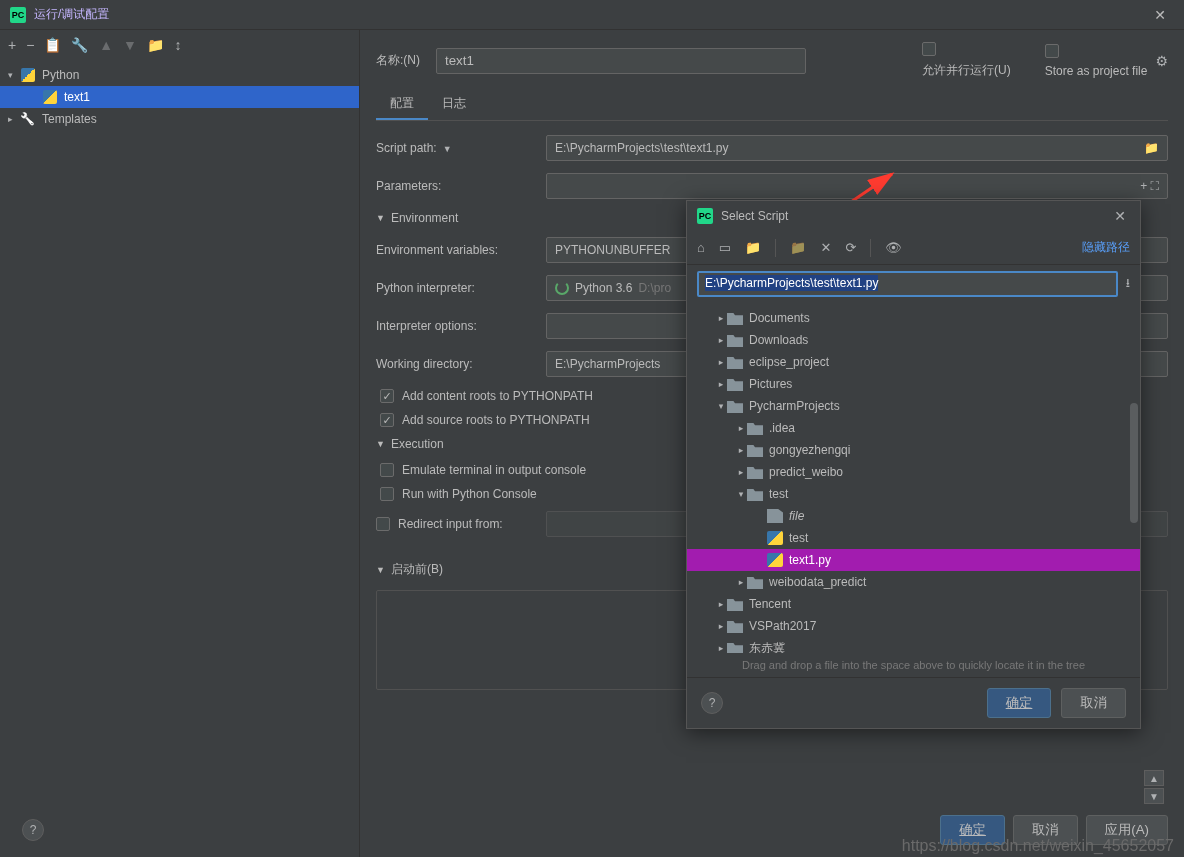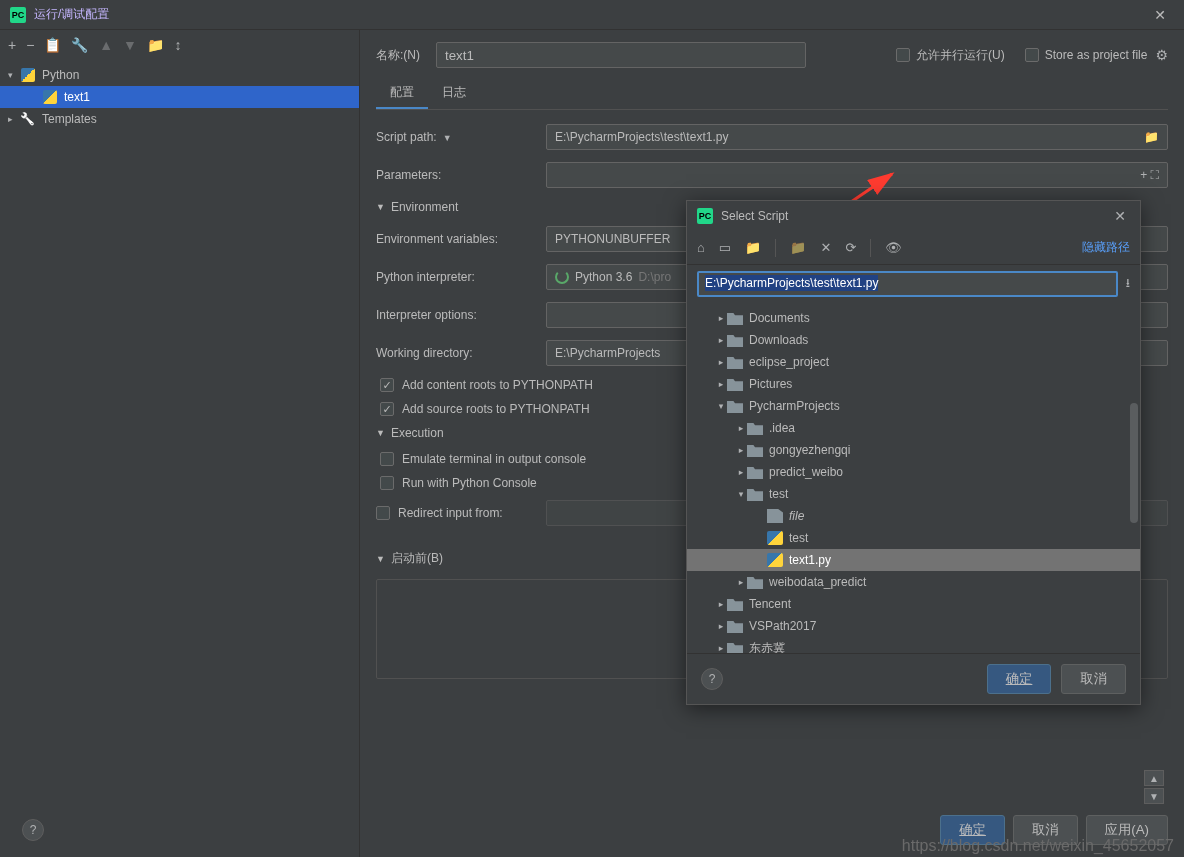--- a/index.html
+++ b/index.html
@@ -21,21 +21,21 @@
 .tree-item .arrow { width: 12px; font-size: 9px; color: #afb1b3; }
 .tree-item .node-icon { width: 16px; height: 16px; margin-right: 6px; display: flex; align-items: center; justify-content: center; }
 .py-icon { background: linear-gradient(135deg, #3776ab 50%, #ffd43b 50%); border-radius: 2px; width: 14px; height: 14px; }
 .wrench-icon::before { content: "🔧"; font-size: 12px; filter: grayscale(1) brightness(1.5); }
 
 .content { flex: 1; padding: 12px 16px; position: relative; overflow: hidden; }
 .row { display: flex; align-items: center; margin-bottom: 10px; }
 .row .label { width: 60px; color: #bbb; }
 .input { background: #45494a; border: 1px solid #646464; color: #bbb; padding: 4px 8px; height: 26px; border-radius: 2px; }
 .name-input { width: 370px; }
-.chk-opt { display: flex; align-items: center; margin-left: 20px; gap: 6px; }
+.chk-opt { display: flex; margin-left: 34px; gap: 6px; flex-direction: column; }
 .chk { width: 14px; height: 14px; border: 1px solid #6b6b6b; background: #43494a; border-radius: 2px; display: inline-flex; align-items: center; justify-content: center; }
 .chk.checked::after { content: "✓"; color: #bbb; font-size: 11px; }
 .gear { color: #afb1b3; font-size: 14px; margin-left: 8px; }
 
 .tabs { display: flex; border-bottom: 1px solid #515151; margin-top: 6px; }
 .tab { padding: 6px 14px; cursor: pointer; color: #bbb; border-bottom: 2px solid transparent; }
 .tab.active { border-bottom-color: #4a88c7; color: #bbb; }
 
 .form { padding: 14px 0; }
 .form-row { display: flex; align-items: center; margin-bottom: 12px; }
@@ -74,21 +74,21 @@
 .dlg-path { flex: 1; background: #45494a; border: 2px solid #4a88c7; color: #bbb; padding: 3px 6px; height: 26px; border-radius: 2px; }
 .dlg-path .sel { background: #214283; color: #fff; padding: 1px 0; }
 .dlg-tree { height: 350px; overflow: hidden; background: #3c3f41; padding: 4px 0; position: relative; }
 .dlg-tree::after { content: ""; position: absolute; right: 2px; top: 100px; width: 8px; height: 120px; background: #5a5d5f; border-radius: 4px; }
 .dt-item { display: flex; align-items: center; height: 22px; cursor: pointer; }
 .dt-item .arrow { width: 12px; font-size: 9px; color: #afb1b3; text-align: center; }
 .dt-item .fi { width: 16px; height: 14px; margin-right: 6px; }
 .folder-i { background: #87939a; clip-path: polygon(0 15%, 40% 15%, 50% 30%, 100% 30%, 100% 100%, 0 100%); }
 .pyfile-i { background: linear-gradient(135deg, #3776ab 50%, #ffd43b 50%); border-radius: 2px; width: 13px; height: 13px; }
 .file-i { background: #87939a; width: 11px; height: 14px; clip-path: polygon(0 0, 70% 0, 100% 25%, 100% 100%, 0 100%); }
-.dt-item.selected { background: #737373; color: #fff; }
+.dt-item.selected { background: #a21caf; color: #fff; }
 .dlg-hint { text-align: center; color: #787878; font-size: 11px; padding: 6px; }
 .dlg-buttons { display: flex; justify-content: flex-end; align-items: center; padding: 10px 14px; gap: 10px; border-top: 1px solid #323232; }
 .dlg-buttons .help-btn { margin-right: auto; }
 
 .nav-arrows { position: absolute; right: 20px; top: 740px; display: flex; flex-direction: column; gap: 2px; }
 .nav-arrows span { color: #afb1b3; font-size: 10px; background: #4c5052; border: 1px solid #5e5e5e; width: 20px; height: 16px; display: flex; align-items: center; justify-content: center; }
 
 .watermark { position: absolute; bottom: 2px; right: 10px; color: #6a6a6a; font-size: 16px; text-align: center; }
 </style>
 </head>
@@ -361,20 +361,21 @@
         <span class="arrow">▸</span>
         <span class="fi folder-i"></span>
         <span>VSPath2017</span>
       </div>
       <div class="dt-item" style="padding-left: 28px;">
         <span class="arrow">▸</span>
         <span class="fi folder-i"></span>
         <span>东赤冀</span>
       </div>
     </div>
+  <div class="dlg-hint">Drag and drop a file into the space above to quickly locate it in the tree</div>
   <div class="dlg-buttons">
     <div class="help-btn">?</div>
     <button class="btn primary">确定</button>
     <button class="btn">取消</button>
   </div>
 </div>
 
 <div class="watermark">https://blog.csdn.net/weixin_45652057</div>
 
 </body></html>

